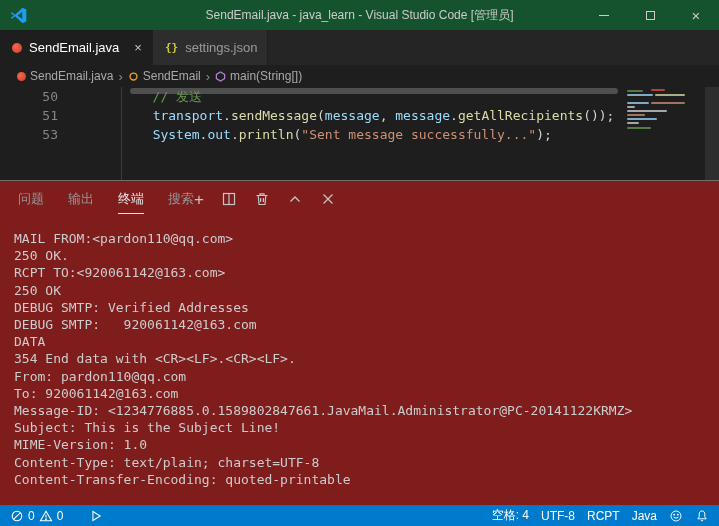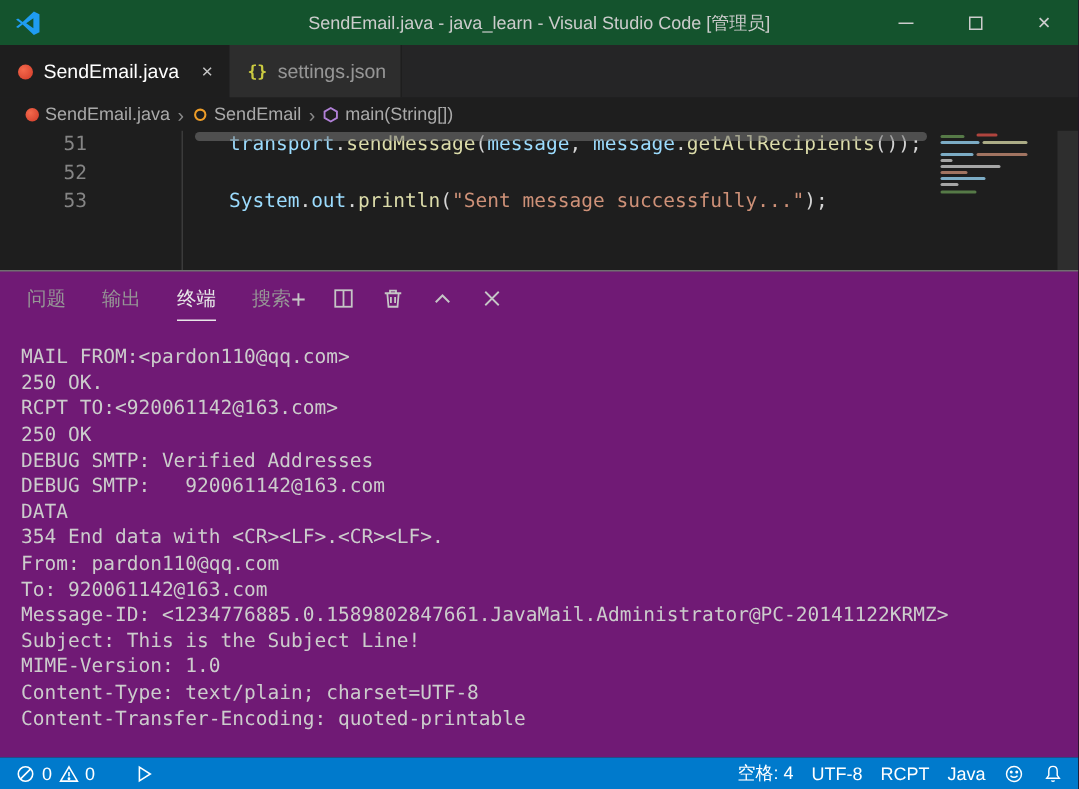--- a/index.html
+++ b/index.html
@@ -75,21 +75,21 @@
   }
   .mmbar { position:absolute; height:2px; opacity:0.75; border-radius:1px; }
   .vscrollbar {
     position:absolute; top:0; right:0; width:14px; height:93px;
     background:rgba(121,121,121,0.18);
   }
 
   
   .panel {
     position:absolute; top:180px; left:0; width:719px; height:325px;
-    background:#701a75; border-top:1px solid #6f6f6f;
+    background:#7f1d1d; border-top:1px solid #6f6f6f;
   }
   .panel-header {
     height:36px; display:flex; align-items:center; padding:0 12px 0 18px;
   }
   .panel-tabs { display:flex; gap:24px; font-size:13px; }
   .panel-tab { color:#969696; padding:6px 0 5px; border-bottom:1px solid transparent; }
   .panel-tab.active { color:#e7e7e7; border-bottom-color:#e7e7e7; }
   .terminal-select {
     margin-left:auto; margin-right:20px; width:164px; height:24px;
     background:#3c3c3c; color:#f0f0f0; font-size:12px;
@@ -179,22 +179,22 @@
         <path d="M8 1.5 L14 5 V11 L8 14.5 L2 11 V5 Z" fill="none" stroke="#b180d7" stroke-width="1.8"></path>
       </svg>
       <span>main(String[])</span>
     </span>
   </div>
 
   <div class="editor">
     <div class="indent-guide" style="left:121px;"></div>
     <div class="hscrollbar"></div>
     <div id="code-lines">
+        <div class="code-line"><span class="ln">50</span><span class="lc"><span style="color: rgb(106, 153, 85);">        // 发送</span></span></div>
         <div class="code-line"><span class="ln">51</span><span class="lc"><span style="color: rgb(212, 212, 212);">        </span><span style="color: rgb(156, 220, 254);">transport</span><span style="color: rgb(212, 212, 212);">.</span><span style="color: rgb(220, 220, 170);">sendMessage</span><span style="color: rgb(212, 212, 212);">(</span><span style="color: rgb(156, 220, 254);">message</span><span style="color: rgb(212, 212, 212);">, </span><span style="color: rgb(156, 220, 254);">message</span><span style="color: rgb(212, 212, 212);">.</span><span style="color: rgb(220, 220, 170);">getAllRecipients</span><span style="color: rgb(212, 212, 212);">());</span></span></div>
-        <div class="code-line"><span class="ln">52</span><span class="lc"></span></div>
         <div class="code-line"><span class="ln">53</span><span class="lc"><span style="color: rgb(212, 212, 212);">        </span><span style="color: rgb(156, 220, 254);">System</span><span style="color: rgb(212, 212, 212);">.</span><span style="color: rgb(156, 220, 254);">out</span><span style="color: rgb(212, 212, 212);">.</span><span style="color: rgb(220, 220, 170);">println</span><span style="color: rgb(212, 212, 212);">(</span><span style="color: rgb(206, 145, 120);">"Sent message successfully..."</span><span style="color: rgb(212, 212, 212);">);</span></span></div>
       </div>
     <div class="minimap" id="minimap">
         <div class="mmbar" style="left: 6px; top: 3px; width: 16px; background: rgb(106, 153, 85);"></div>
         <div class="mmbar" style="left: 30px; top: 2px; width: 14px; background: rgb(224, 82, 74);"></div>
         <div class="mmbar" style="left: 6px; top: 7px; width: 26px; background: rgb(156, 220, 254);"></div>
         <div class="mmbar" style="left: 34px; top: 7px; width: 30px; background: rgb(220, 220, 170);"></div>
         <div class="mmbar" style="left: 6px; top: 15px; width: 22px; background: rgb(156, 220, 254);"></div>
         <div class="mmbar" style="left: 30px; top: 15px; width: 34px; background: rgb(206, 145, 120);"></div>
         <div class="mmbar" style="left: 6px; top: 19px; width: 8px; background: rgb(212, 212, 212);"></div>

